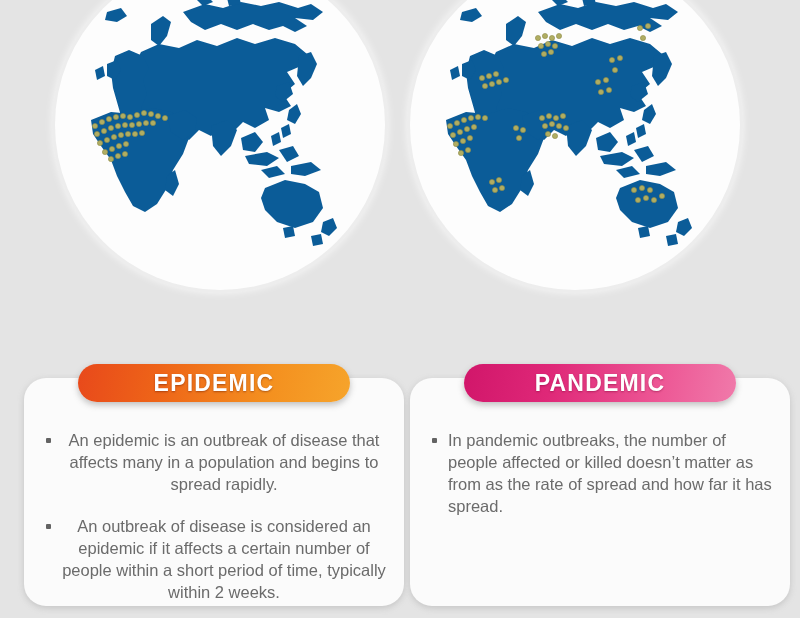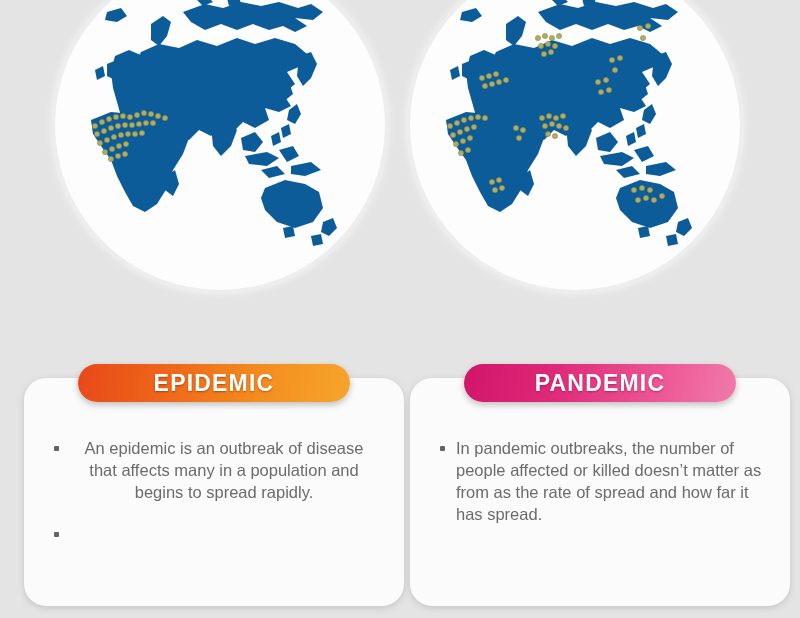--- a/index.html
+++ b/index.html
@@ -93,21 +93,21 @@
     color: #ffffff;
     text-shadow: 0 1px 2px rgba(90,20,0,0.45);
     white-space: nowrap;
   }
   .pill-pandemic .pill-label {
     text-shadow: 0 1px 2px rgba(120,0,50,0.45);
   }
 
   ul.bullets {
     list-style: none;
-    margin: 8px;
+    margin: 0;
     padding: 52px 18px 0 16px;
   }
   ul.bullets li {
     position: relative;
     padding-left: 22px;
     margin-bottom: 20px;
     font-size: 16.5px;
     line-height: 1.33;
     color: #6b6b6b;
   }
@@ -344,20 +344,21 @@
     <div class="pill pill-epidemic">
       <span class="pill-label">EPIDEMIC</span>
     </div>
     <ul class="bullets">
       <li>
         <span class="dot"></span>
         <span>An epidemic is an outbreak of disease that affects many in a population and begins to spread rapidly.</span>
       </li>
       <li>
         <span class="dot"></span>
+        <span>An outbreak of disease is considered an epidemic if it affects a certain number of people within a short period of time, typically within 2 weeks.</span>
       </li>
     </ul>
   </div>
 
   <div class="card right">
     <div class="pill pill-pandemic">
       <span class="pill-label">PANDEMIC</span>
     </div>
     <ul class="bullets">
       <li>

